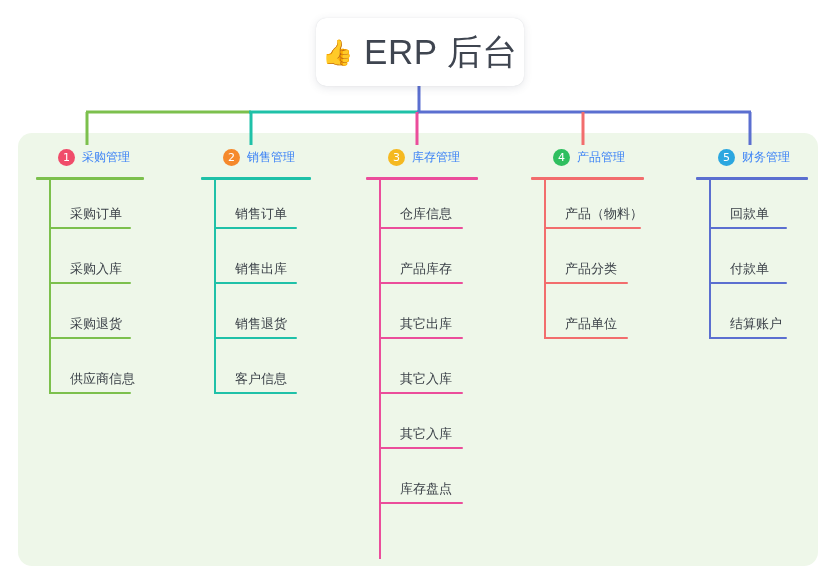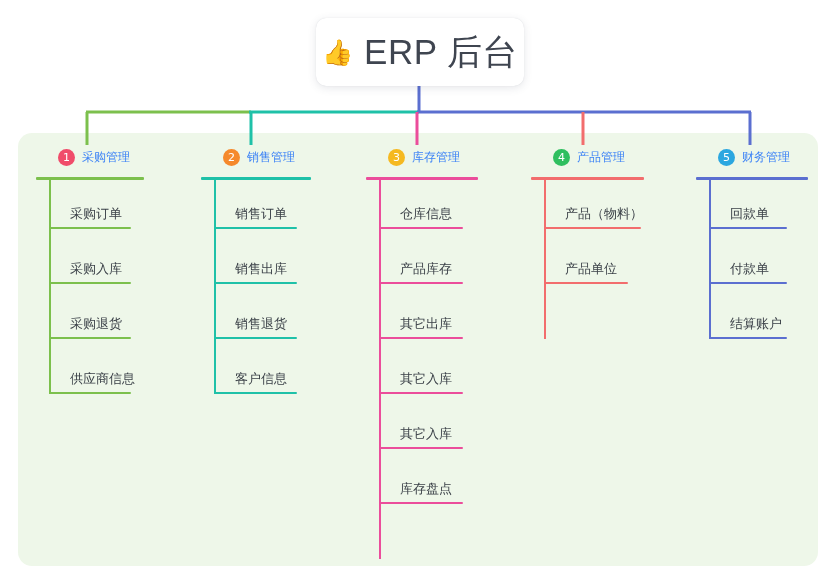--- a/index.html
+++ b/index.html
@@ -252,20 +252,24 @@
         <span class="col-title">产品管理</span>
       </div>
       <div class="head-rule" style="width: 113px; background: rgb(242, 109, 109);"></div>
       <div class="col-body">
         <div class="spine" style="background: rgb(242, 109, 109); height: 159px;"></div>
         <div class="leaf">
           <span class="leaf-label">产品（物料）</span>
           <div class="leaf-rule" style="width: 97px; background: rgb(242, 109, 109);"></div>
         </div>
         <div class="leaf">
+          <span class="leaf-label">产品分类</span>
+          <div class="leaf-rule" style="width: 84px; background: rgb(242, 109, 109);"></div>
+        </div>
+        <div class="leaf">
           <span class="leaf-label">产品单位</span>
           <div class="leaf-rule" style="width: 84px; background: rgb(242, 109, 109);"></div>
         </div>
       </div>
     </div>
     <div class="column" style="left: 696px;">
       <div class="col-head">
         <span class="badge" style="background: rgb(43, 167, 224);">5</span>
         <span class="col-title">财务管理</span>
       </div>

